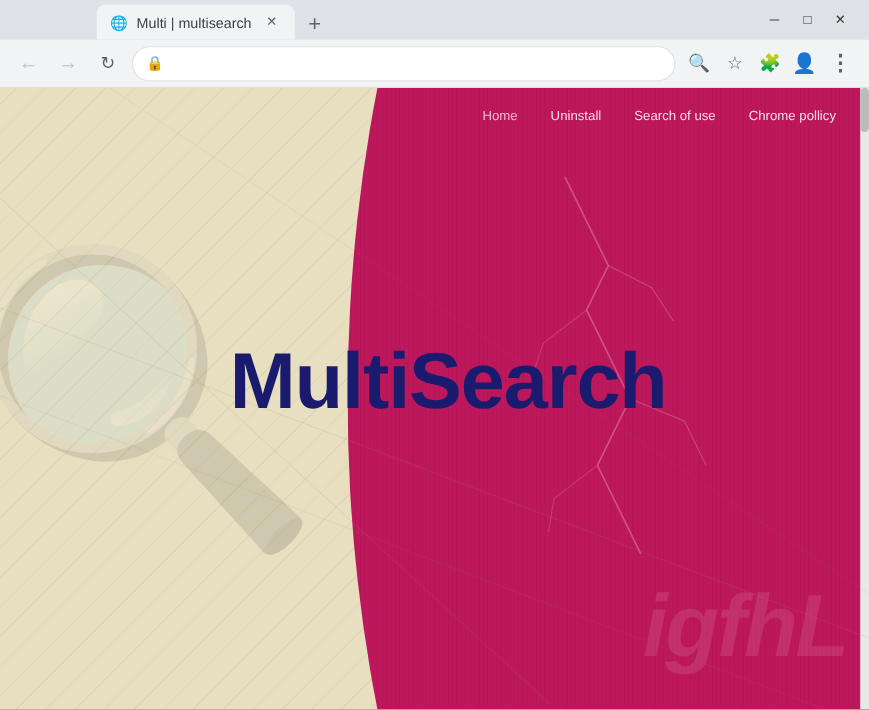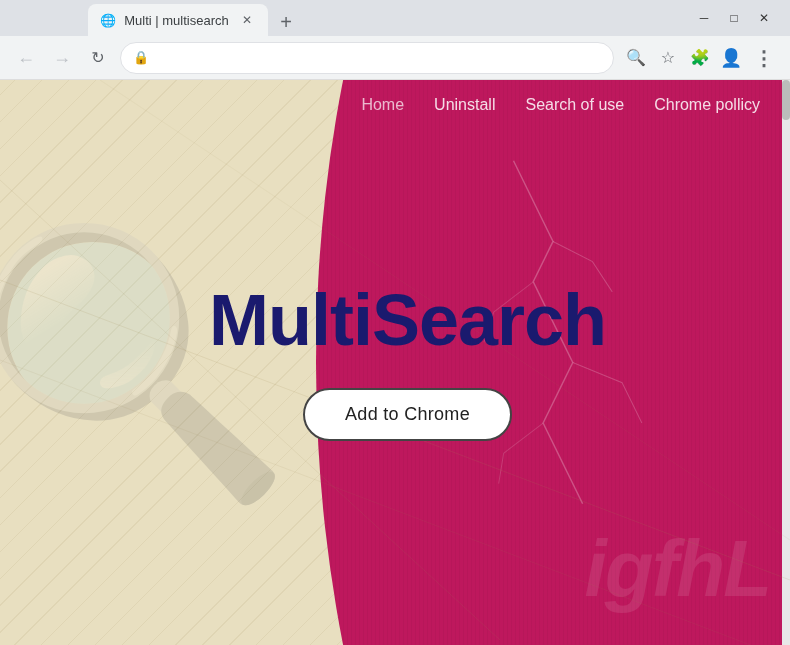--- a/index.html
+++ b/index.html
@@ -253,21 +253,21 @@
       right: 0;
       height: 50px;
       display: flex;
       align-items: center;
       justify-content: flex-end;
       padding: 0 30px;
       gap: 30px;
       z-index: 10;
     }
     .nav-link {
-      font-size: 16px;
+      font-size: 12px;
       color: rgba(255,255,255,0.85);
       text-decoration: none;
       cursor: pointer;
     }
     .nav-link.home {
       color: rgba(255,255,255,0.7);
     }
 
     
     .main-content {
@@ -446,21 +446,20 @@
       <a class="nav-link home">Home</a>
       <a class="nav-link">Uninstall</a>
       <a class="nav-link">Search of use</a>
       <a class="nav-link">Chrome pollicy</a>
     </nav>
 
     <div class="main-content">
       <h1 class="site-title">
         <span>Multi</span><span>Search</span>
       </h1>
-      <button class="add-to-chrome-btn">Add to Chrome</button>
     </div>
 
   </div>
 
   <div class="scrollbar">
     <div class="scrollbar-thumb"></div>
   </div>
 </div>
 
 </body></html>

